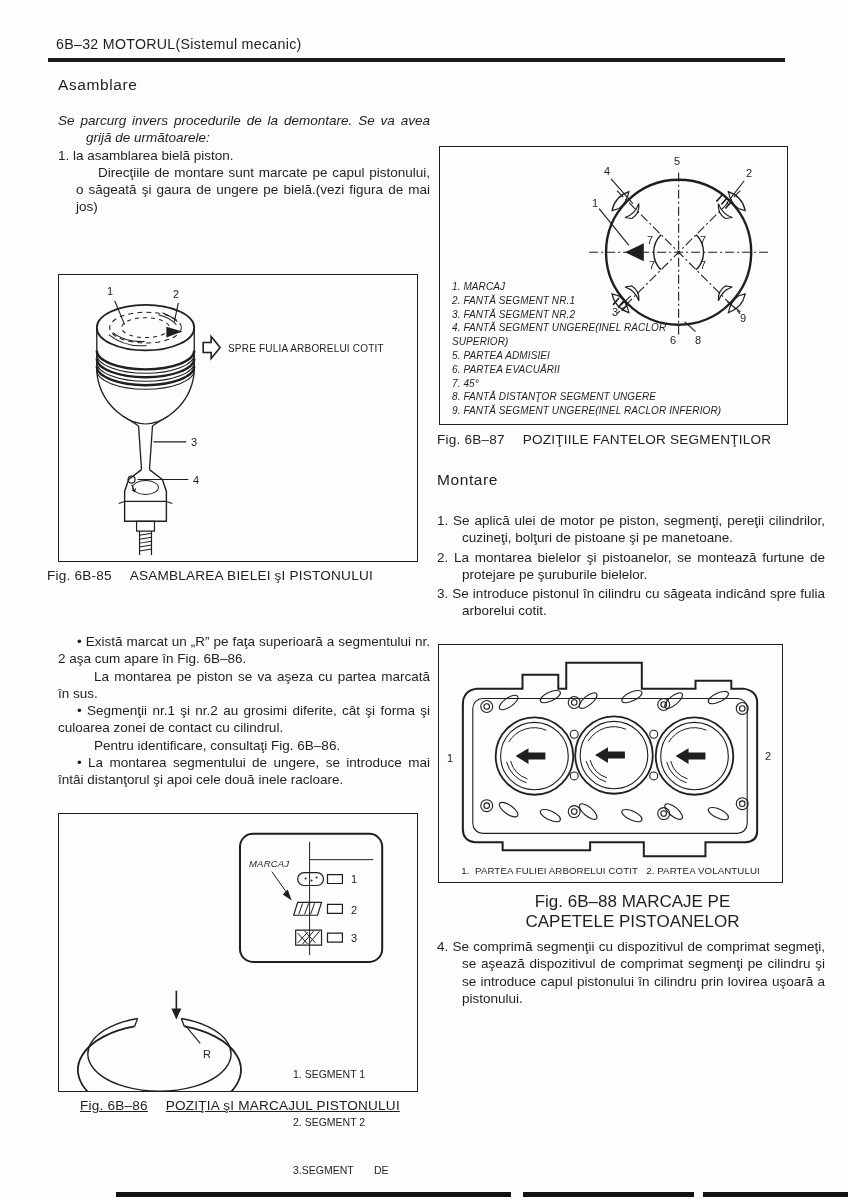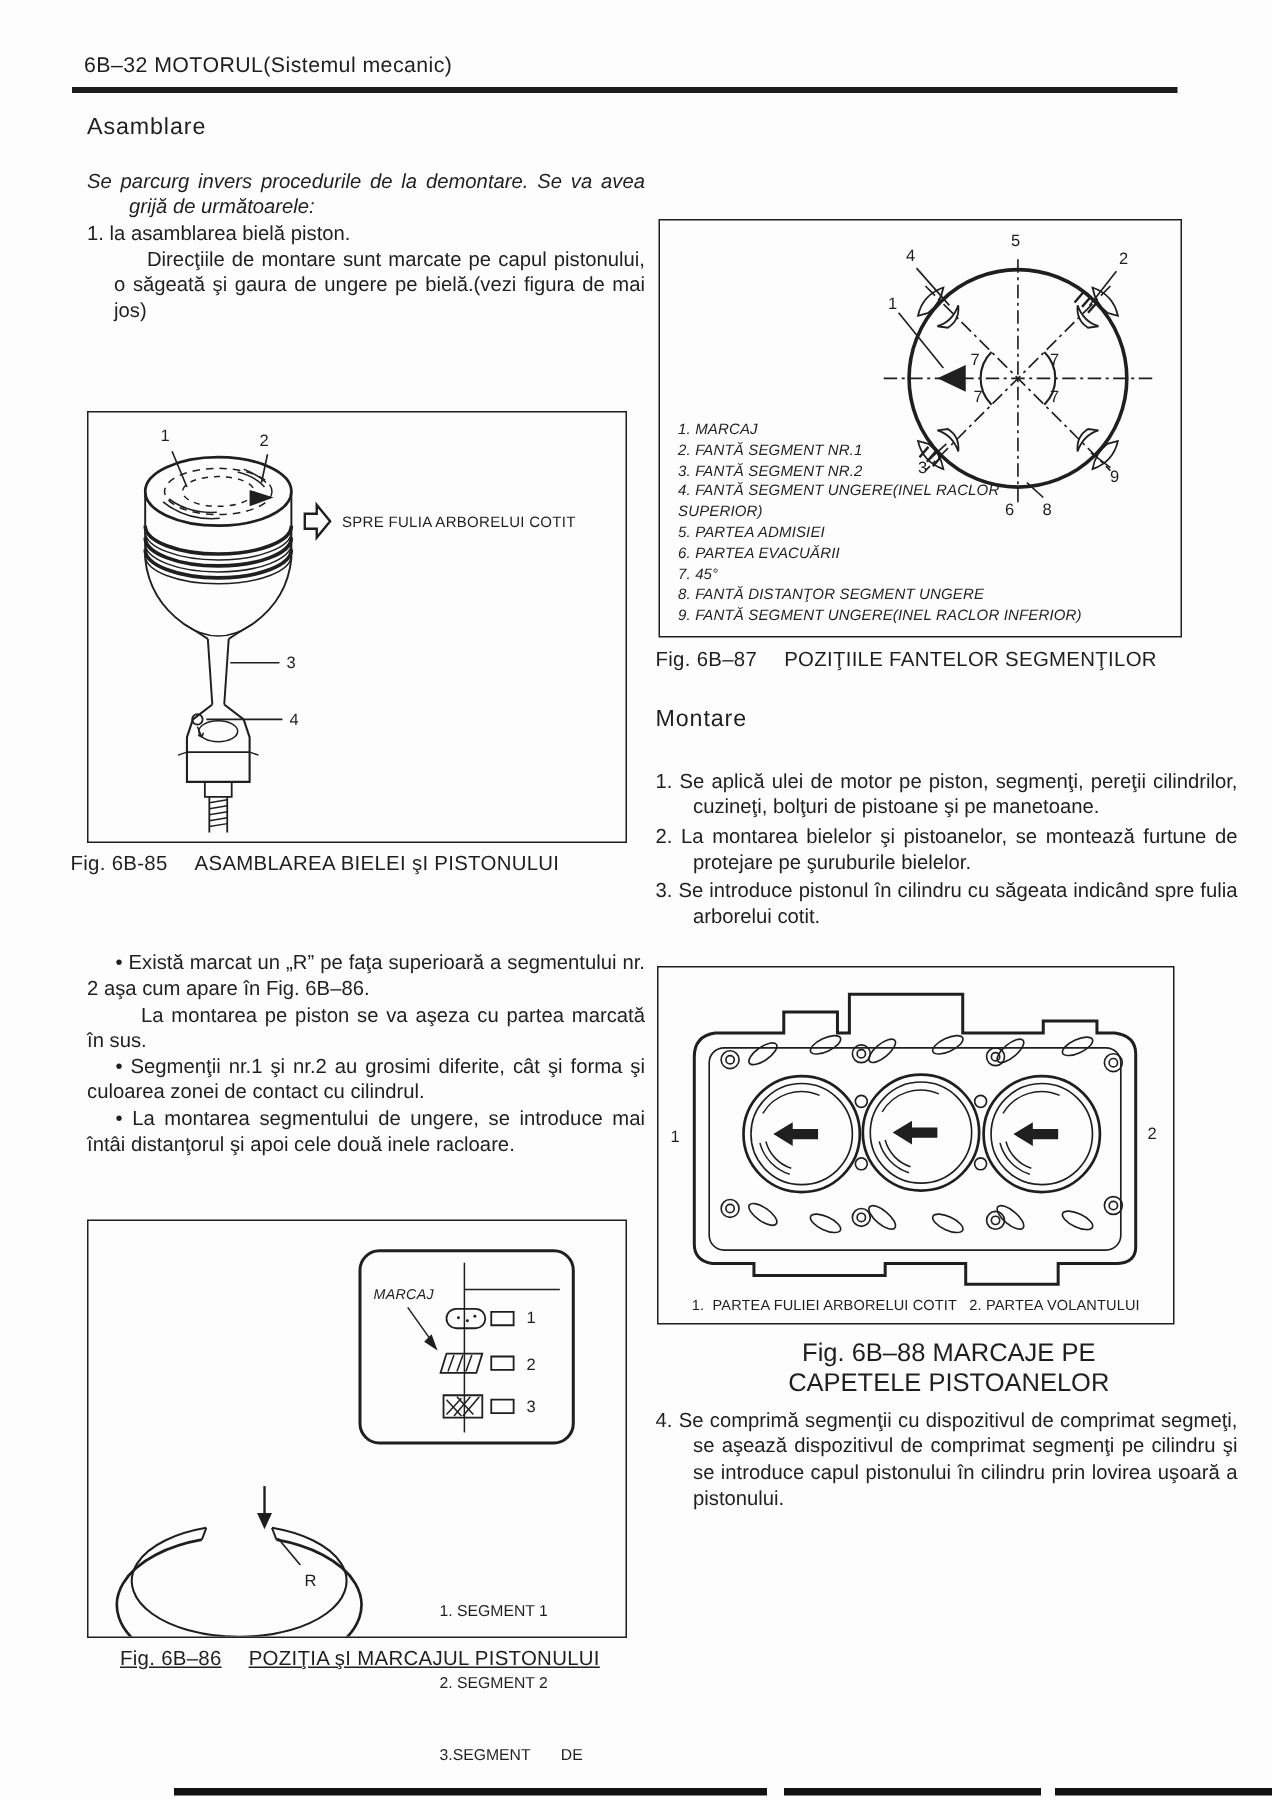--- a/index.html
+++ b/index.html
@@ -116,20 +116,21 @@
     <span class="lbl" style="left:169px;top:68px;">SPRE FULIA ARBORELUI COTIT</span>
   </div>
   <div class="cap" style="left:47px;top:568px;">
     <span>Fig. 6B-85</span><span class="cap-t">ASAMBLAREA BIELEI şI PISTONULUI</span>
   </div>
 
   <div class="t" style="left:58px;top:633px;width:372px;">
     <p class="ind19">•  Există marcat un „R” pe faţa superioară a segmentului nr. 2 aşa cum apare în Fig. 6B–86.</p>
     <p class="ind36">La montarea pe piston se va aşeza cu partea marcată în sus.</p>
     <p class="ind19">•  Segmenţii nr.1 şi nr.2 au grosimi diferite, cât şi forma şi culoarea zonei de contact cu cilindrul.</p>
+    <p class="ind36">Pentru identificare, consultaţi Fig. 6B–86.</p>
     <p class="ind19">•  La montarea segmentului de ungere, se introduce mai întâi distanţorul şi apoi cele două inele racloare.</p>
   </div>
 
   <div class="fbox" style="left:58px;top:813px;width:360px;height:279px;">
     <svg viewBox="0 0 360 279" preserveAspectRatio="none" fill="none" stroke="#1f1f1f" stroke-width="1.3">
 
       <rect x="182" y="20" width="143" height="129" rx="13" stroke-width="2"></rect>
       <line x1="252" y1="28" x2="252" y2="142" stroke-width="1"></line>
       <line x1="252" y1="46" x2="316" y2="46" stroke-width="1"></line>
 

